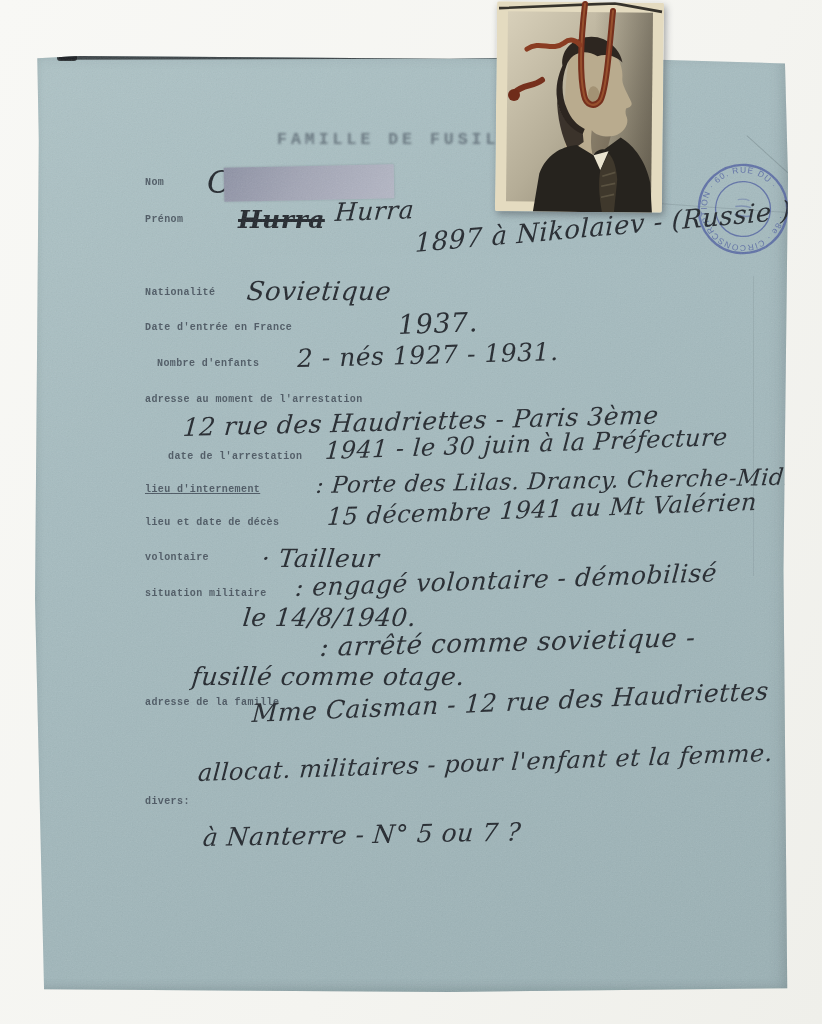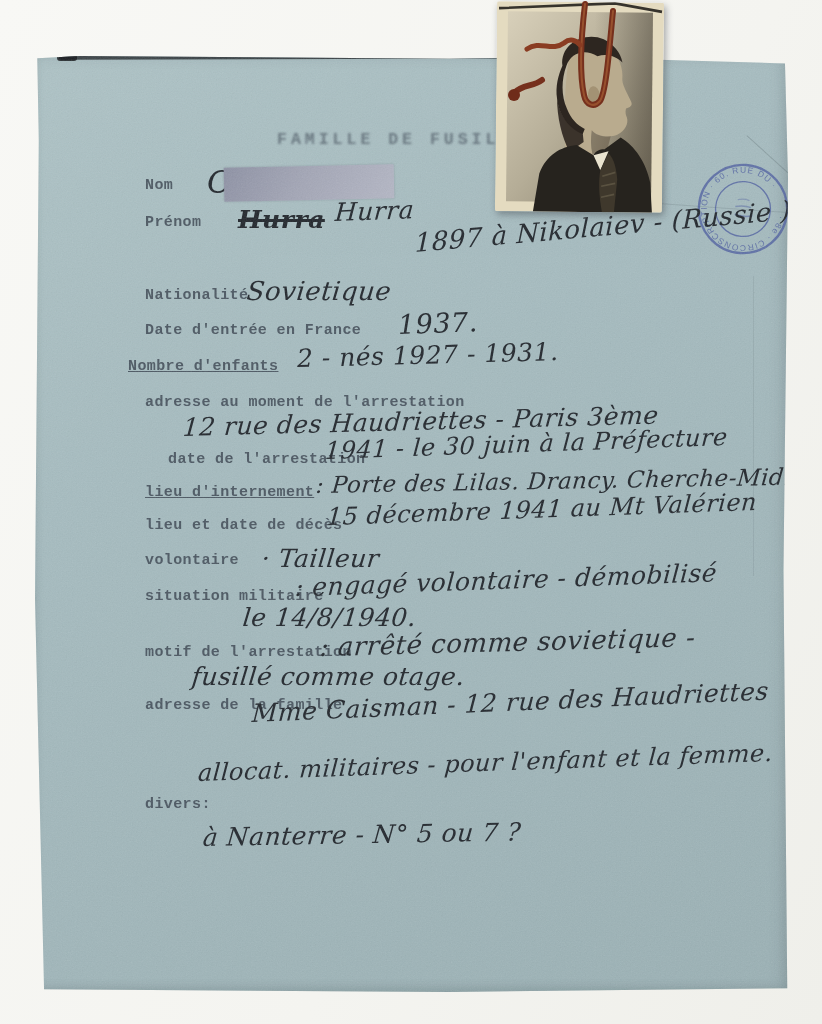--- a/index.html
+++ b/index.html
@@ -18,33 +18,33 @@
   }
   .grain{position:absolute;inset:0;width:100%;height:100%;opacity:.14;pointer-events:none;z-index:6;}
   .top-edge{position:absolute;left:24px;top:-1px;width:534px;height:4px;background:#14161a;opacity:.72;border-radius:2px;transform:rotate(-.15deg);}
   .top-edge-blob{position:absolute;left:22px;top:-2px;width:20px;height:7px;background:#0d0f12;opacity:.8;border-radius:3px;}
   .crease-tr{position:absolute;left:700px;top:110px;width:92px;height:1px;background:rgba(45,58,66,.22);transform:rotate(42deg);}
   .crease-r{position:absolute;left:620px;top:152px;width:150px;height:1px;background:rgba(45,58,66,.14);transform:rotate(4deg);}
   .crease-v{position:absolute;left:718px;top:220px;width:1px;height:300px;background:rgba(45,58,66,.10);}
   
   .typed{
     position:absolute;font-family:"Liberation Mono","DejaVu Sans Mono",monospace;
-    font-weight:bold;font-size:15px;color:#39434f;letter-spacing:.4px;
+    font-weight:bold;font-size:10px;color:#39434f;letter-spacing:.4px;
     opacity:.82;filter:blur(.55px);white-space:nowrap;z-index:3;
   }
   .title{
     left:242px;top:74px;font-size:16.5px;letter-spacing:4px;color:#46525e;
     opacity:.68;filter:blur(1.1px);
   }
   #l-nom{left:110px;top:121px;}
   #l-prenom{left:110px;top:158px;}
   #l-naissance{left:110px;top:195px;}
   #l-nationalite{left:110px;top:231px;}
   #l-entree{left:110px;top:266px;}
-  #l-enfants{left:93px;top:302px;text-decoration:underline;}
+  #l-enfants{left:122px;top:302px;}
   #l-adresse-arr{left:110px;top:338px;}
   #l-date-arr{left:110px;top:395px;margin-left:23px;}
   #l-internement{left:110px;top:428px;text-decoration:underline;}
   #l-deces{left:110px;top:461px;}
   #l-profession{left:110px;top:496px;}
   #l-situation{left:110px;top:532px;}
   #l-motif{left:110px;top:588px;}
   #l-adresse-fam{left:110px;top:641px;}
   #l-allocations{left:110px;top:685px;}
   #l-divers{left:110px;top:740px;}
@@ -138,21 +138,20 @@
     <span class="typed" id="l-deces">lieu et date de décès</span>
     <span class="hw" id="v-deces">15 décembre 1941 au Mt Valérien</span>
 
     <span class="typed" id="l-profession">volontaire</span>
     <span class="hw" id="v-profession">· Tailleur</span>
 
     <span class="typed" id="l-situation">situation militaire</span>
     <span class="hw" id="v-situation">: engagé volontaire - démobilisé</span>
     <span class="hw" id="v-situation2">le 14/8/1940.</span>
 
-    <span class="typed" id="l-motif">motif de l'arrestation</span>
     <span class="hw" id="v-motif">: arrêté comme sovietique -</span>
     <span class="hw" id="v-motif2">fusillé comme otage.</span>
 
     <span class="typed" id="l-adresse-fam">adresse de la famille</span>
     <span class="hw" id="v-adresse-fam">Mme Caisman - 12 rue des Haudriettes</span>
 
     <span class="hw" id="v-allocations">allocat. militaires - pour l'enfant et la femme.</span>
 
     <span class="typed" id="l-divers">divers:</span>
     <span class="hw" id="v-divers-note">à Nanterre - N° 5 ou 7 ?</span>

